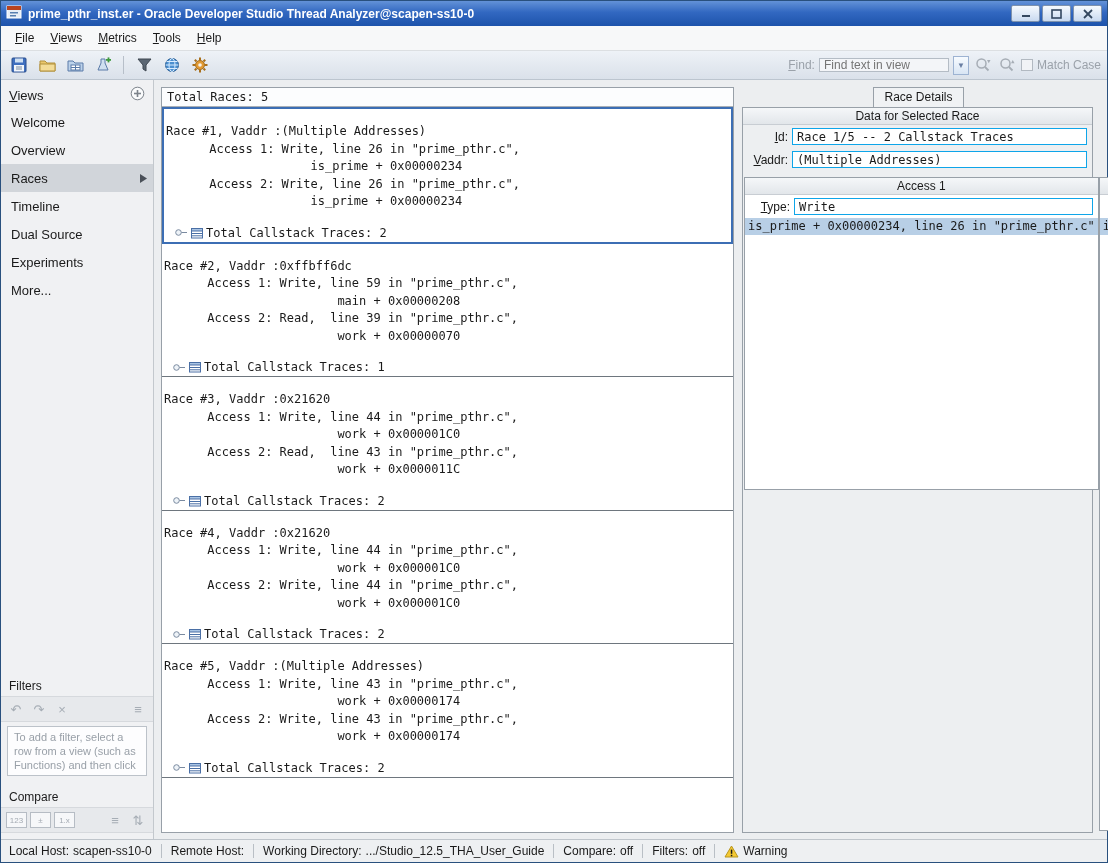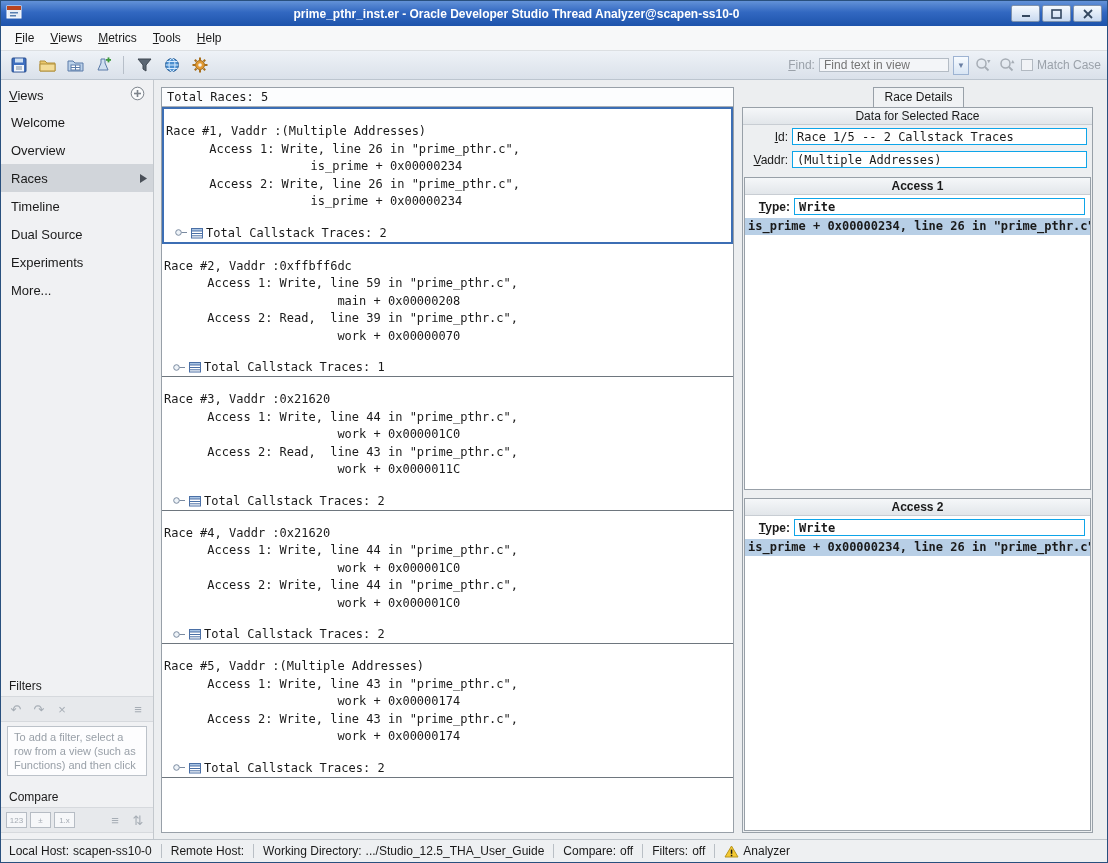--- a/index.html
+++ b/index.html
@@ -3,21 +3,21 @@
 <meta charset="utf-8">
 <style>
   * { box-sizing: border-box; margin: 0; padding: 0; }
   html,body { width:1108px; height:863px; }
   body { font-family:"Liberation Sans", sans-serif; font-size:12px; color:#1a1a1a; background:#eceef0; overflow:hidden; }
   .window { width:1108px; height:863px; display:flex; flex-direction:column; border:1px solid #29507e; background:#eceef0; }
 
   
   .titlebar { height:25px; flex:0 0 25px; display:flex; align-items:center; gap:6px; padding:0 5px;
     background:linear-gradient(180deg,#6392d8 0%, #3268c1 45%, #1d53ab 100%); color:#fff; }
-  .titlebar .title { font-weight:bold; font-size:12px; white-space:nowrap; overflow:hidden; flex:1;text-align:center; }
+  .titlebar .title { font-weight:bold; font-size:12px; white-space:nowrap; overflow:hidden; flex:1; }
   .winbtns { display:flex; gap:2px; }
   .winbtn { width:29px; height:17px; display:flex; align-items:center; justify-content:center;
     background:linear-gradient(#f6fafe,#c9daf0); border:1px solid #7e92ad; border-radius:2px; }
 
   
   .menubar { height:25px; flex:0 0 25px; display:flex; align-items:center; padding-left:6px; gap:0;
     background:#f7f8f9; border-bottom:1px solid #dcdfe2; }
   .menu-item { padding:3px 8px; }
   .mn { display:inline-block; }
   .mn::first-letter { text-decoration:underline; }
@@ -73,21 +73,21 @@
   .tabrow { height:20px; flex:0 0 20px;text-align:center; }
   .tab { display:inline-block; height:20px; line-height:19px; padding:0 10px; margin-left:2px;
     background:#f0f2f4; border:1px solid #98a0a8; border-bottom:none; font-size:12px; }
   .details-body { flex:1; border:1px solid #98a0a8; background:#edeff1; display:flex; flex-direction:column; min-height:0; }
   .band { height:17px; line-height:16px; flex:0 0 17px; text-align:center; font-size:12px;
     background:linear-gradient(#f5f7f9,#e2e6ea); border-bottom:1px solid #c8cdd3; }
   .field-row { display:flex; align-items:center; padding:3px 5px; gap:4px; }
   .f-label { width:40px; flex:0 0 40px; text-align:right; font-size:12px; }
   .textbox { flex:1; background:#fff; border:1px solid #0ea5e9; padding:1px 4px; height:17px;
     font-family:"DejaVu Sans Mono",monospace; font-size:12px; white-space:nowrap; overflow:hidden; }
-  .access-wrap { flex:1; display:flex; flex-direction:column; gap:8px; padding:6px 1px 1px 1px; min-height:0;font-weight:bold; }
+  .access-wrap { flex:1; display:flex; flex-direction:row; gap:0; padding:6px 1px 1px 1px; min-height:0; }
   .access { border:1px solid #98a0a8; background:#fff; display:flex; flex-direction:column; min-height:0; }
   .access-1 { height:313px; flex:0 0 313px; }
   .access-2 { flex:1; }
   .hl { background:#b8cfe6; font-family:"DejaVu Sans Mono",monospace; font-size:12px;
     padding:1px 3px; height:17px; white-space:nowrap; overflow:hidden; }
   .access-rest { flex:1; background:#fff; }
 
   
   .statusbar { height:23px; flex:0 0 23px; display:flex; align-items:center; gap:9px; padding:0 8px;
     background:#eef0f2; border-top:1px solid #bfc5cb; font-size:12px; white-space:nowrap; }
@@ -464,17 +464,17 @@
       <span>Filters:</span>
       <span>off</span>
     </span>
     <span class="sb-div"></span>
     <span class="sb-pair">
       <svg width="15" height="13">
           <path d="M7.5 1 L14 12 L1 12 Z" fill="#f5c933" stroke="#b8961e"></path>
           <rect x="6.8" y="4.6" width="1.5" height="4.2" fill="#1a1a1a"></rect>
           <rect x="6.8" y="9.8" width="1.5" height="1.5" fill="#1a1a1a"></rect>
         </svg>
-      <span>Analyzer</span>
+      <span>Warning</span>
     </span>
   </div>
 
 </div>
 
 </body></html>

